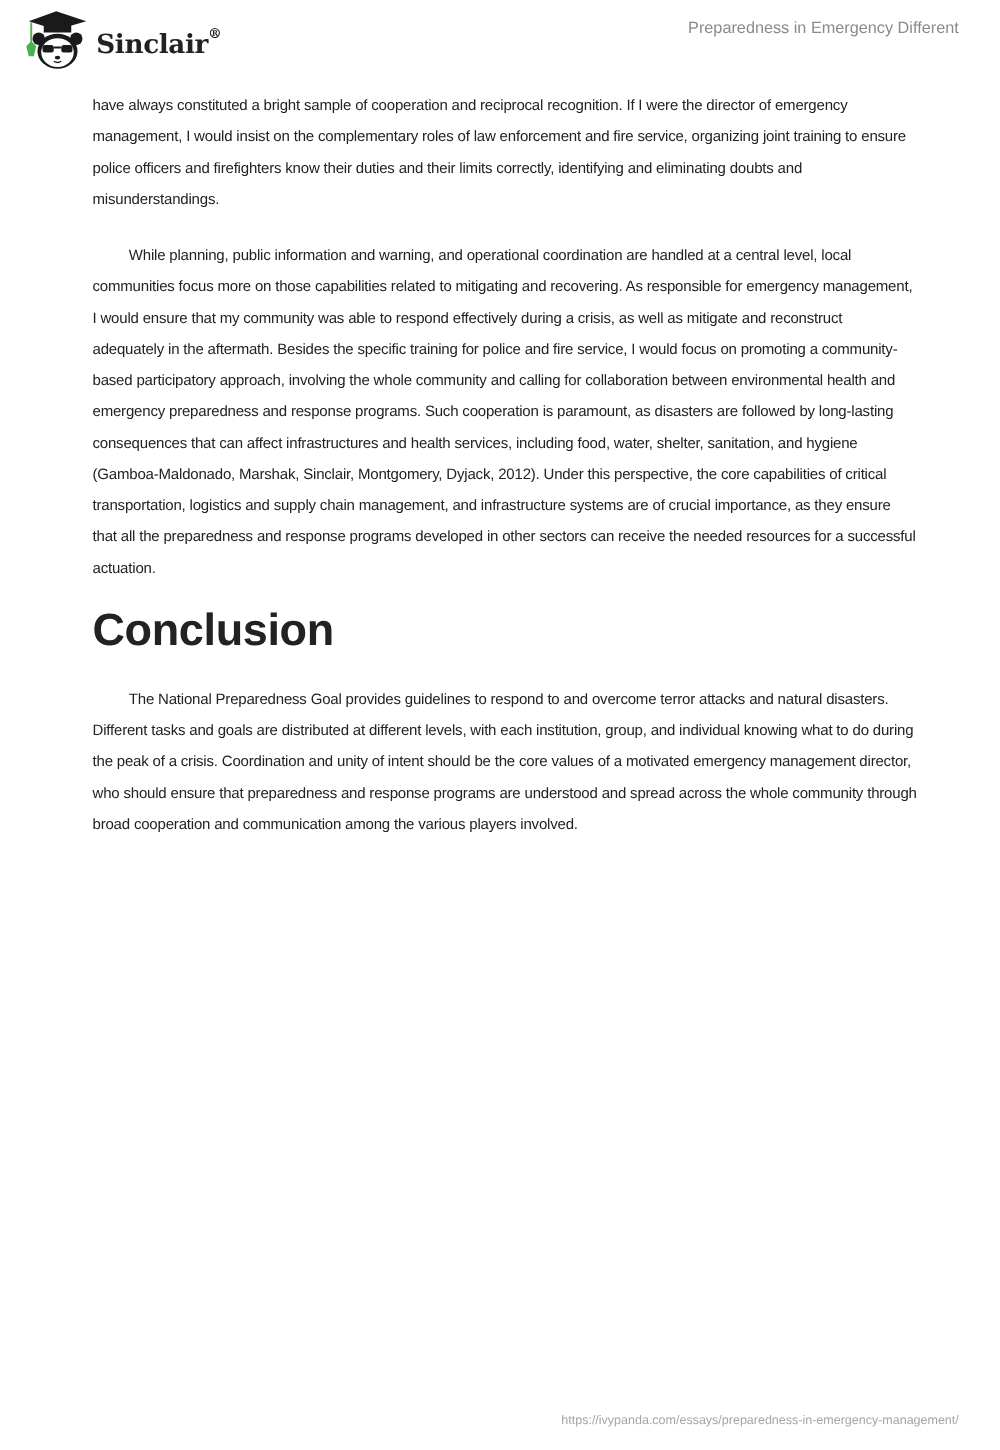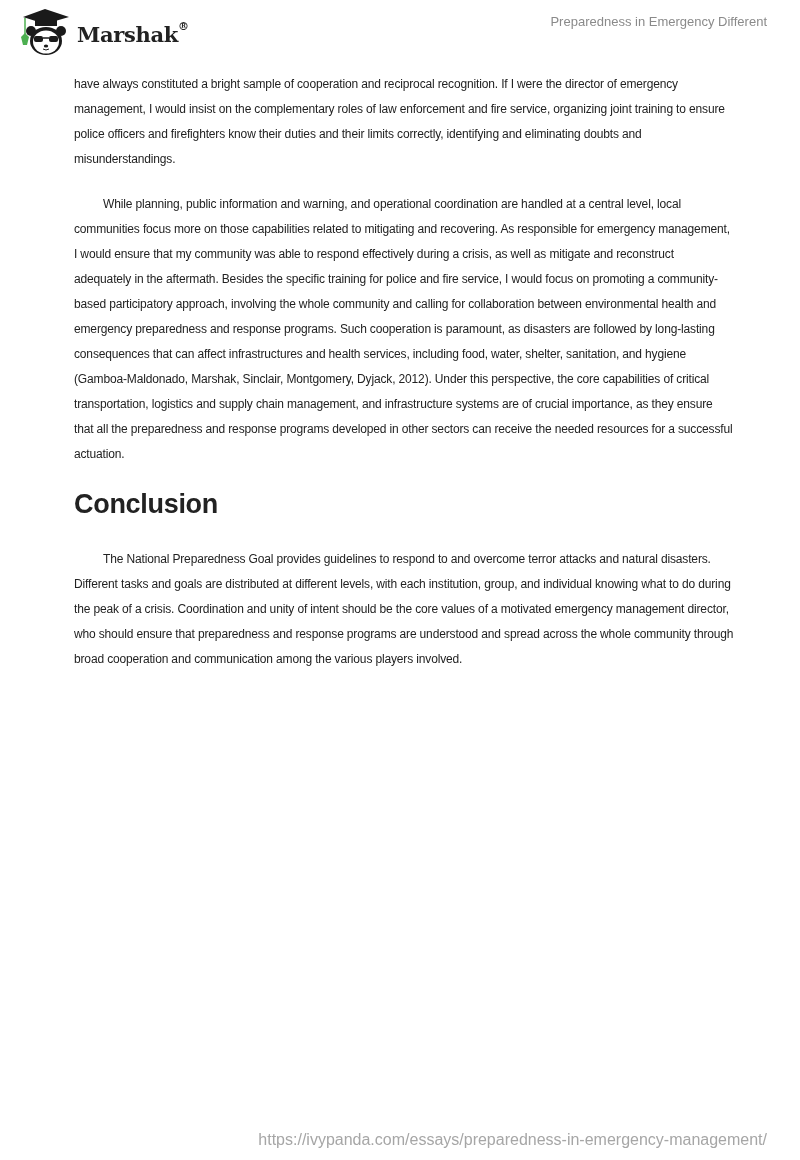--- a/index.html
+++ b/index.html
@@ -10,23 +10,23 @@
   .logo-mark { width: 56px; height: 50px; }
   .logo-text { font-family: "DejaVu Serif", serif; font-weight: bold; font-size: 21px; color: #222;
                margin-left: 4px; margin-top: 4px; letter-spacing: -0.3px; }
   .logo-reg { font-size: 11px; vertical-align: top; position: relative; top: -2px; }
   .doc-title { position: absolute; right: 33px; top: 14px; font-size: 13px; color: #8a8a8a; }
 
   .content { position: absolute; left: 74px; top: 72px; width: 660px; }
   p.body { margin: 0; font-size: 12px; line-height: 25px; color: #222; letter-spacing: -0.15px; }
   p.indent { text-indent: 29px; }
   h2.q { margin: 0; font-size: 23.5px; font-weight: bold; line-height: 34.5px; color: #222; letter-spacing: -0.2px; }
-  h2.section { margin: 0; font-size: 27px; font-weight: bold; line-height: 34px; color: #222; letter-spacing: -0.3px; }
+  h2.section { margin: 0; font-size: 36px; font-weight: bold; line-height: 34px; color: #222; letter-spacing: -0.3px; }
 
-  .footer-url { position: absolute; right: 33px; top: 1131px; font-size: 16px; color: #a6a6a6; }
+  .footer-url { position: absolute; right: 33px; top: 1131px; font-size: 10px; color: #a6a6a6; }
 </style>
 </head>
 <body>
 
 <div class="header">
   <div class="logo">
     <svg class="logo-mark" viewBox="0 0 56 50">
 
       <polygon points="6,10 28,2 52,10 28,17" fill="#1a1a1a"></polygon>
       <rect x="18" y="12" width="22" height="7" fill="#1a1a1a"></rect>
@@ -40,21 +40,21 @@
       <ellipse cx="29" cy="34" rx="16" ry="14" fill="#1a1a1a"></ellipse>
       <ellipse cx="29" cy="35" rx="13" ry="11.5" fill="#ffffff"></ellipse>
 
       <rect x="17" y="29" width="9" height="6" rx="2" fill="#1a1a1a"></rect>
       <rect x="32" y="29" width="9" height="6" rx="2" fill="#1a1a1a"></rect>
       <line x1="26" y1="31" x2="32" y2="31" stroke="#1a1a1a" stroke-width="1.5"></line>
 
       <ellipse cx="29" cy="39" rx="2.2" ry="1.5" fill="#1a1a1a"></ellipse>
       <path d="M26,42 Q29,44 32,42" stroke="#1a1a1a" stroke-width="1" fill="none"></path>
     </svg>
-    <span class="logo-text"><span>Marshak</span><span class="logo-reg">®</span></span>
+    <span class="logo-text"><span>Sinclair</span><span class="logo-reg">®</span></span>
   </div>
   <div class="doc-title">Preparedness in Emergency Different</div>
 </div>
 
 <div class="content">
   <p class="body">have always constituted a bright sample of cooperation and reciprocal recognition. If I were the director of emergency management, I would insist on the complementary roles of law enforcement and fire service, organizing joint training to ensure police officers and firefighters know their duties and their limits correctly, identifying and eliminating doubts and misunderstandings.</p>
   <p class="body indent" style="margin-top:20px;">While planning, public information and warning, and operational coordination are handled at a central level, local communities focus more on those capabilities related to mitigating and recovering. As responsible for emergency management, I would ensure that my community was able to respond effectively during a crisis, as well as mitigate and reconstruct adequately in the aftermath. Besides the specific training for police and fire service, I would focus on promoting a community-based participatory approach, involving the whole community and calling for collaboration between environmental health and emergency preparedness and response programs. Such cooperation is paramount, as disasters are followed by long-lasting consequences that can affect infrastructures and health services, including food, water, shelter, sanitation, and hygiene (Gamboa-Maldonado, Marshak, Sinclair, Montgomery, Dyjack, 2012). Under this perspective, the core capabilities of critical transportation, logistics and supply chain management, and infrastructure systems are of crucial importance, as they ensure that all the preparedness and response programs developed in other sectors can receive the needed resources for a successful actuation.</p>
   <h2 class="section" style="margin-top:20px;">Conclusion</h2>
   <p class="body indent" style="margin-top:26px;">The National Preparedness Goal provides guidelines to respond to and overcome terror attacks and natural disasters. Different tasks and goals are distributed at different levels, with each institution, group, and individual knowing what to do during the peak of a crisis. Coordination and unity of intent should be the core values of a motivated emergency management director, who should ensure that preparedness and response programs are understood and spread across the whole community through broad cooperation and communication among the various players involved.</p>
 </div>

